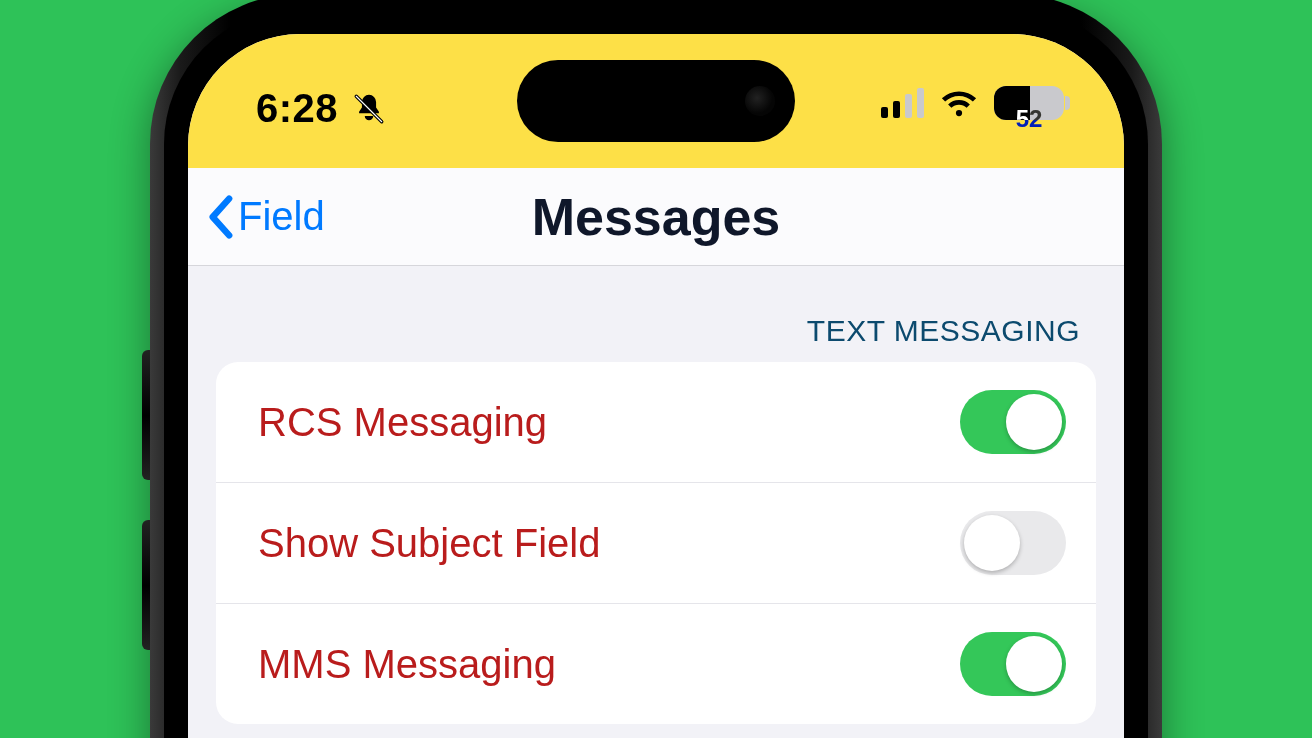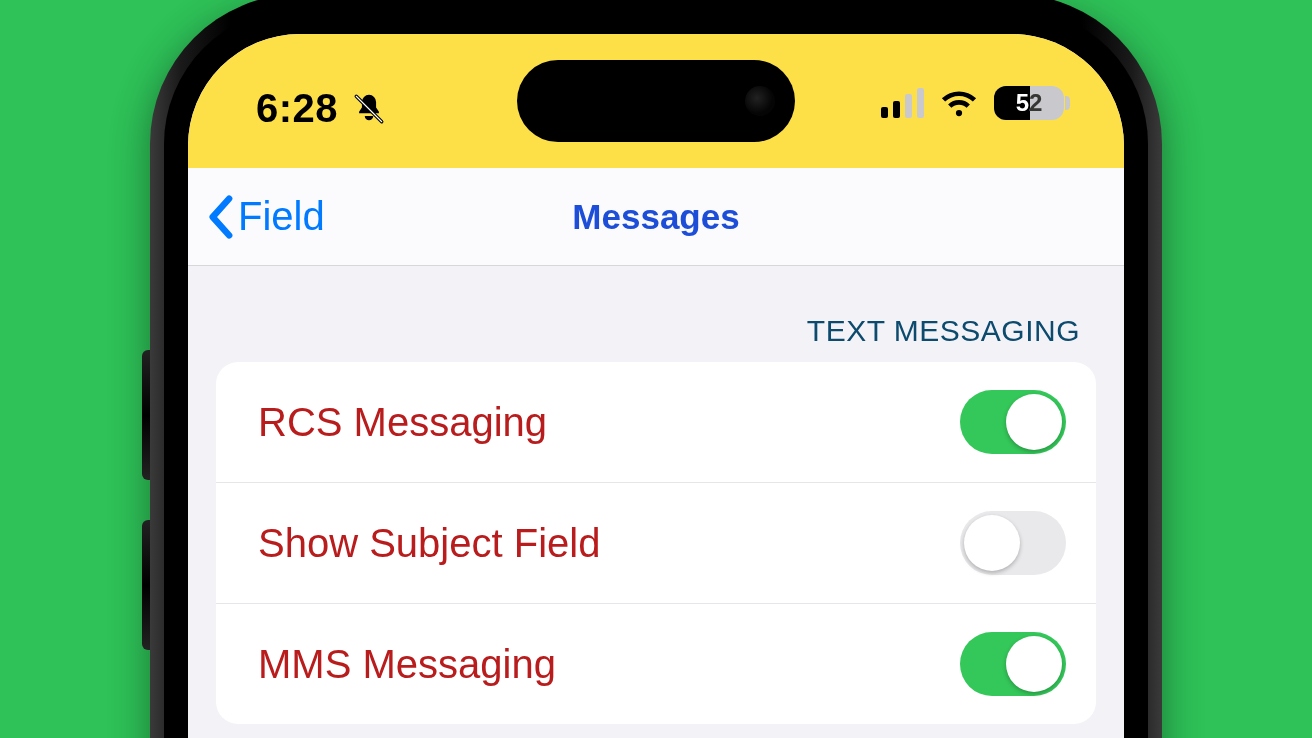--- a/index.html
+++ b/index.html
@@ -126,21 +126,21 @@
     position:absolute; right:-6px; top:10px;
     width:5px; height:14px; border-radius:0 4px 4px 0;
     background:#c9c9cd;
   }
   .battery-fill{
     position:absolute; left:0; top:0; bottom:0;
     width:52%;
     background:#000; border-radius:12px 0 0 12px;
   }
   .battery-num{
-    position:absolute; left:0; top:0; width:100%; text-align:center;
+    position:absolute; left:0; top:16px; width:100%; text-align:center;
     line-height:34px; font-size:24px; font-weight:600; color:#fff;
     mix-blend-mode: difference;
   }
 
   
   .navbar {
     position: relative;
     height: 98px;
     background: #fbfbfd;
     border-bottom: 1px solid #d6d6db;
@@ -150,21 +150,21 @@
   }
   .back {
     position: absolute; left: 18px; top: 0; bottom:0;
     display: flex; align-items: center; gap: 4px;
     color: #007aff;
     font-size: 40px; font-weight: 400;
     cursor: pointer;
   }
   .chev { width: 28px; height: 44px; }
   .title {
-    font-size: 35px; font-weight: 600; color:#1d4ed8;
+    font-size: 52px; font-weight: 600; color:#0f172a;
   }
 
   
   .content { background:#f2f2f7; }
   .section-header{
     padding: 48px 44px 14px;
     font-size: 30px;
     color:#0c4a6e;
     letter-spacing:0.5px;
     text-align:right;

